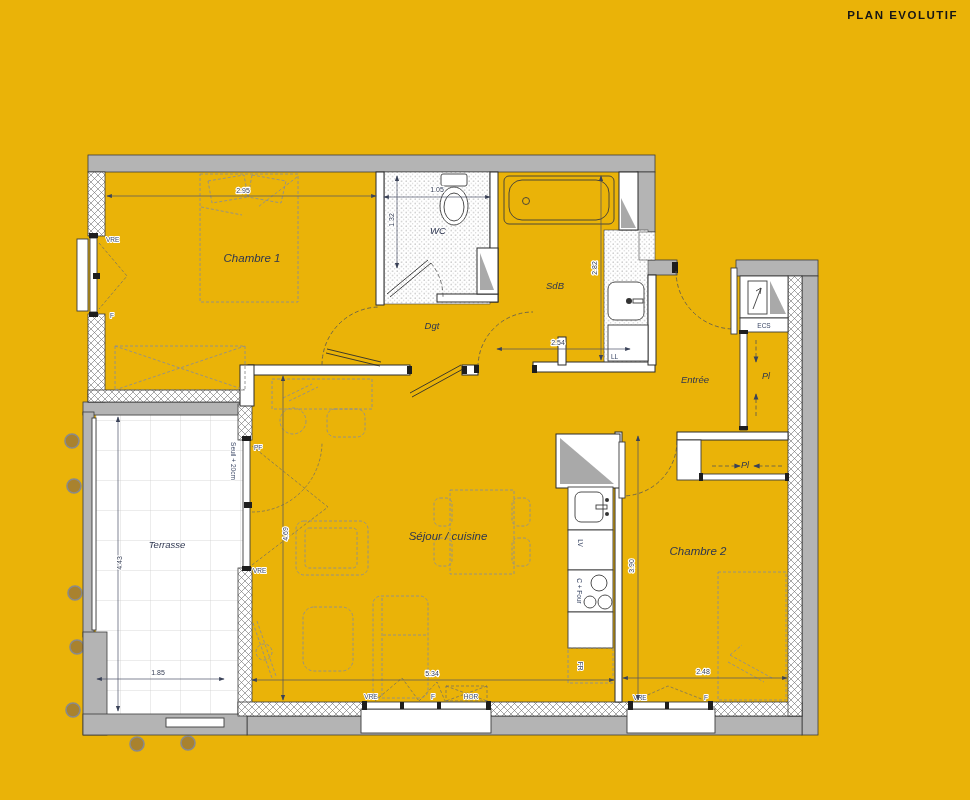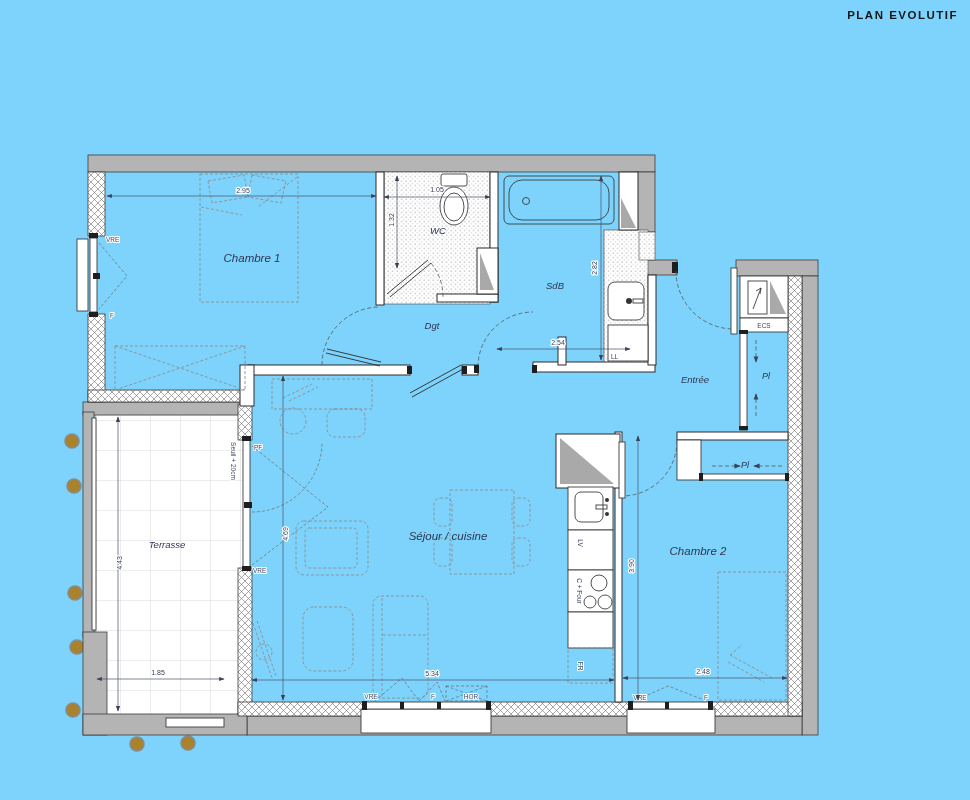--- a/index.html
+++ b/index.html
@@ -1,16 +1,16 @@
 <!DOCTYPE html>
 <html><head>
 <meta charset="utf-8">
 <style>
   html,body{margin:0;padding:0;background:#ffffff;}
-  #stage{position:relative;width:970px;height:800px;background:#7dd3fc;overflow:hidden;
+  #stage{position:relative;width:970px;height:800px;background:#eab308;overflow:hidden;
          font-family:"Liberation Sans",sans-serif;}
   svg{display:block;}
   svg text{font-family:"Liberation Sans",sans-serif;}
   .title{font-size:11.5px;font-weight:bold;letter-spacing:1.5px;fill:#161616;}
   .room{font-size:11.5px;font-style:italic;fill:#2e3650;}
   .room-sm{font-size:9.5px;font-style:italic;fill:#2e3650;}
   .pl{font-size:9px;font-style:italic;fill:#2e3650;}
   .sm{font-size:6.5px;fill:#3a4664;paint-order:stroke;stroke:#fff;stroke-width:2px;stroke-linejoin:round;}
   .dim{font-size:7px;fill:#3a4258;paint-order:stroke;stroke:#fff;stroke-width:2.4px;stroke-linejoin:round;}
   .wall{fill:#b4b4b4;stroke:#3d3d3d;stroke-width:0.8;}

